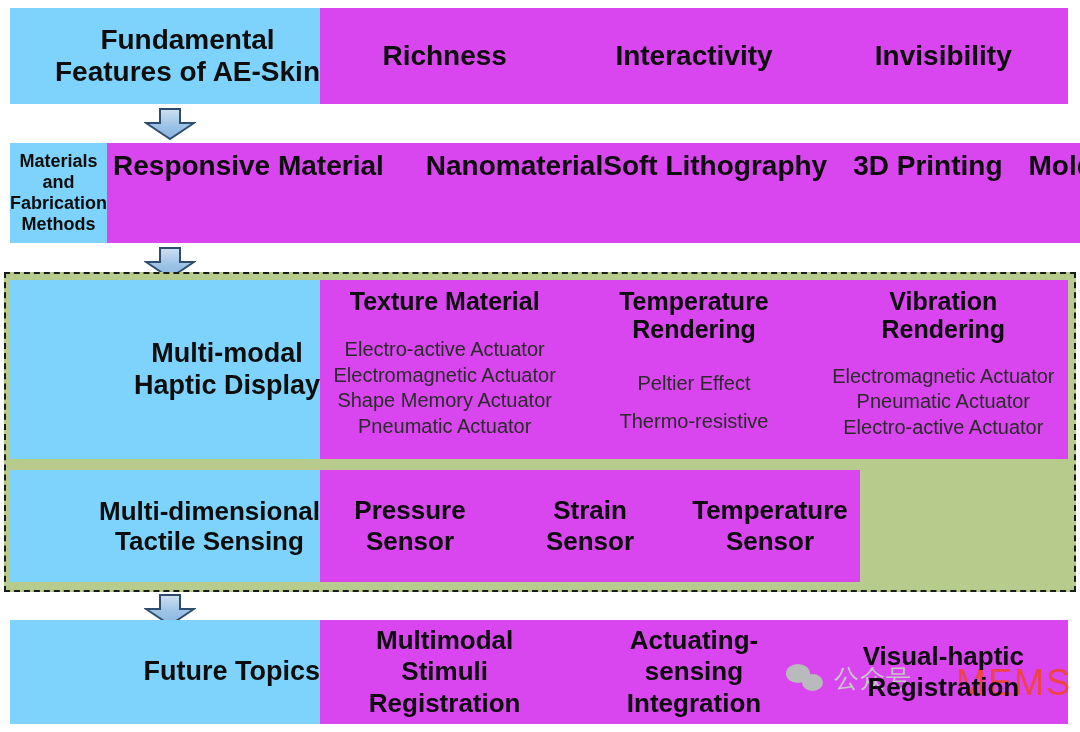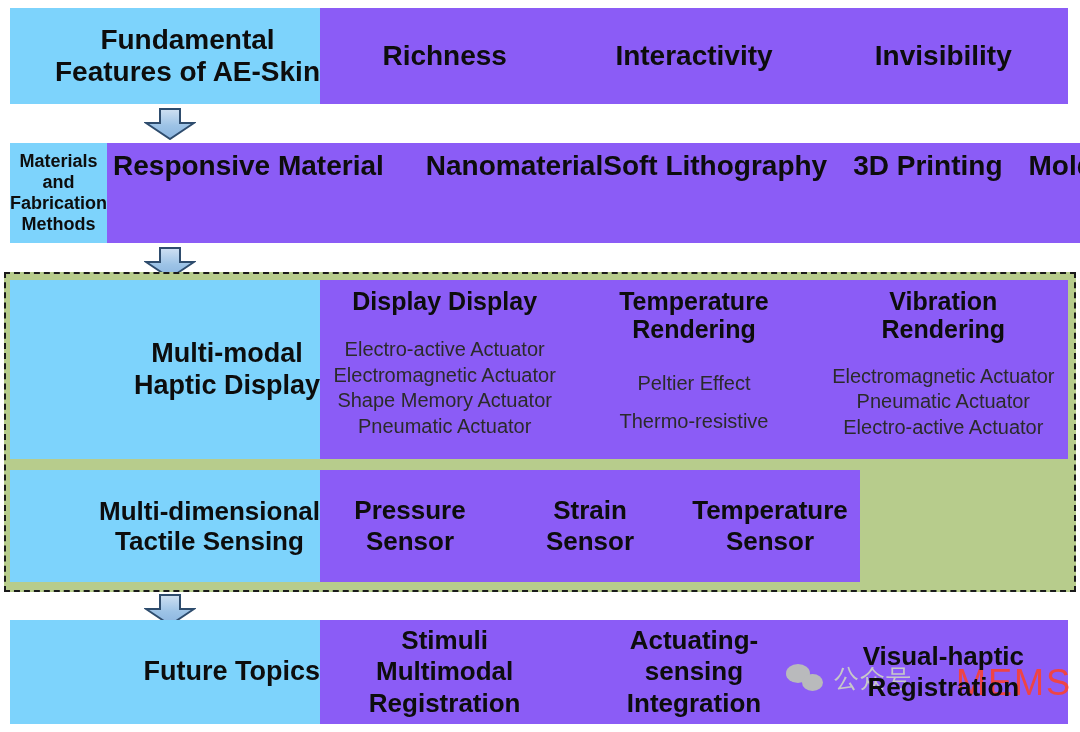--- a/index.html
+++ b/index.html
@@ -33,21 +33,21 @@
     display: flex;
     align-items: center;
     justify-content: flex-end;
     text-align: center;
     font-weight: bold;
     color: #0d0d0d;
     line-height: 1.16;
     box-sizing: border-box;
   }
   .cell-content {
-    background: #8b5cf6;
+    background: #d946ef;
     box-sizing: border-box;
     position: relative;
     display: flex;
     flex: 1 1 auto;
   }
 
   
   #row-fundamental {
     left: 10px; top: 8px; width: 1058px; height: 96px;
   }
@@ -317,21 +317,21 @@
     <div class="cell-label">
       <div>
         <div>Multi-modal</div>
         <div>Haptic Display</div>
       </div>
     </div>
     <div class="cell-content">
 
       <div class="modality">
         <div class="modality-title">
-          <div>Display Display</div>
+          <div>Texture Material</div>
         </div>
         <div class="modality-items">
           <div class="modality-item">Electro-active Actuator</div>
           <div class="modality-item">Electromagnetic Actuator</div>
           <div class="modality-item">Shape Memory Actuator</div>
           <div class="modality-item">Pneumatic Actuator</div>
         </div>
       </div>
 
       <div class="modality">
@@ -397,22 +397,22 @@
   </div>
 
   <div class="row" id="row-future">
     <div class="cell-label">
       <div>
         <div>Future Topics</div>
       </div>
     </div>
     <div class="cell-content">
       <div class="future-item">
+        <div>Multimodal</div>
         <div>Stimuli</div>
-        <div>Multimodal</div>
         <div>Registration</div>
       </div>
       <div class="future-item">
         <div>Actuating-</div>
         <div>sensing</div>
         <div>Integration</div>
       </div>
       <div class="future-item">
         <div>Visual-haptic</div>
         <div>Registration</div>

